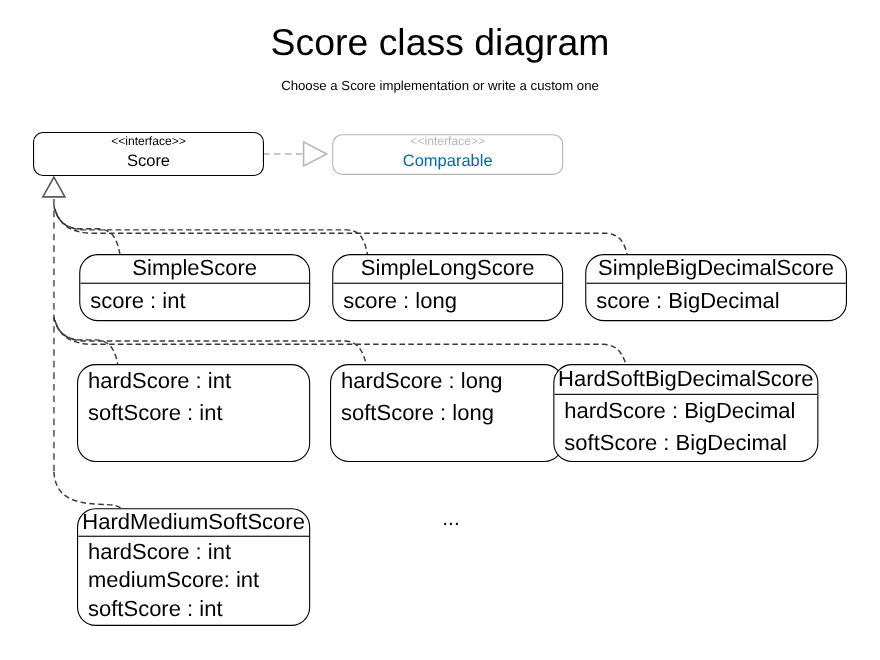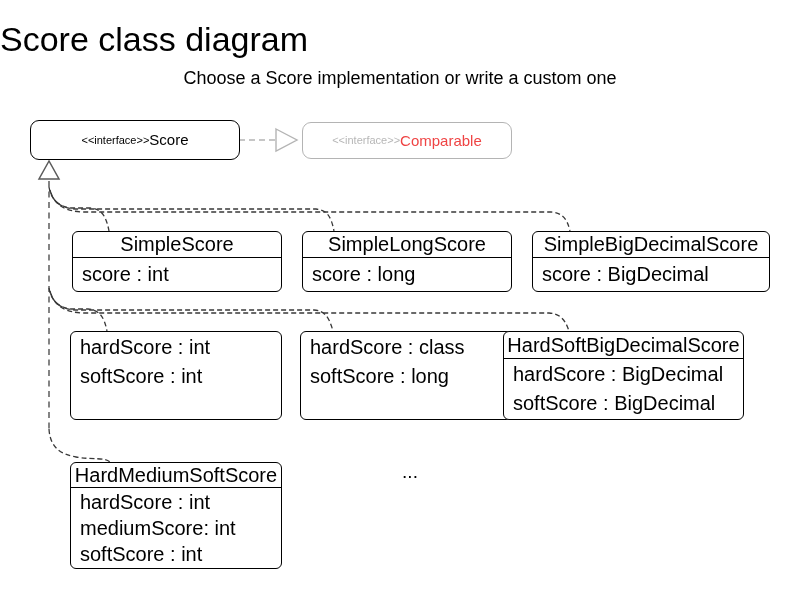--- a/index.html
+++ b/index.html
@@ -1,33 +1,33 @@
 <!DOCTYPE html>
 <html><head>
 <meta charset="utf-8">
 <style>
   html,body{margin:0;padding:0}
   body{
     width:800px;height:600px;background:#ffffff;position:relative;overflow:hidden;
     font-family:"Liberation Sans",sans-serif;color:#000;
   }
   .abs{position:absolute}
-  .page-title{top:20px;left:0;width:800px;font-size:34px;line-height:38px;font-weight:400}
-  .page-subtitle{top:70px;left:0;width:800px;text-align:center;font-size:18px;line-height:17px}
+  .page-title{top:20px;left:0;width:800px;text-align:center;font-size:34px;line-height:38px;font-weight:400}
+  .page-subtitle{top:70px;left:0;width:800px;text-align:center;font-size:12px;line-height:17px}
   svg.connectors{position:absolute;left:0;top:0;z-index:0}
   .iface{
     position:absolute;z-index:1;background:#fff;border:1.5px solid #000;border-radius:9px;
-    display:flex;align-items:center;justify-content:center;text-align:center;
+    display:flex;flex-direction:column;align-items:center;justify-content:center;text-align:center;
   }
   .iface .st{font-size:11px;line-height:13px}
   .iface .nm{font-size:15px;line-height:22px}
   .iface.muted{border-color:#b4b4b4}
   .iface.muted .st{color:#b7b7b7}
-  .iface.muted .nm{color:#ef4444}
-  .cls{position:absolute;z-index:1;background:#fff;border:1.4px solid #000;border-radius:6px;overflow:hidden}
+  .iface.muted .nm{color:#0369a1}
+  .cls{position:absolute;z-index:1;background:#fff;border:1.4px solid #000;border-radius:17px;overflow:hidden}
   .cls-title{text-align:center;font-size:20px;border-bottom:1.4px solid #000;white-space:nowrap}
   .attrs{padding-top:1px}
   .attr{padding-left:9px;font-size:20px;white-space:nowrap}
   .r1 .cls-title{height:25px;line-height:25px}
   .r1 .attr{line-height:31px}
   .r2 .cls-title{height:26px;line-height:26px}
   .r2 .attr{line-height:29px}
   .r3 .cls-title{height:24px;line-height:24px}
   .r3 .attr{line-height:26px}
   .ellipsis{left:388px;top:459px;width:44px;text-align:center;font-size:19px;line-height:26px;z-index:1}
@@ -91,21 +91,21 @@
 
 <div class="cls r2" style="left:70px;top:331px;width:210px;height:87px">
   <div class="attrs">
     <div class="attr">hardScore : int</div>
     <div class="attr">softScore : int</div>
   </div>
 </div>
 
 <div class="cls r2" style="left:300px;top:331px;width:210px;height:87px">
   <div class="attrs">
-    <div class="attr">hardScore : class</div>
+    <div class="attr">hardScore : long</div>
     <div class="attr">softScore : long</div>
   </div>
 </div>
 
 <div class="cls r2" style="left:503px;top:331px;width:239px;height:87px">
   <div class="cls-title">HardSoftBigDecimalScore</div>
   <div class="attrs">
     <div class="attr">hardScore : BigDecimal</div>
     <div class="attr">softScore : BigDecimal</div>
   </div>

